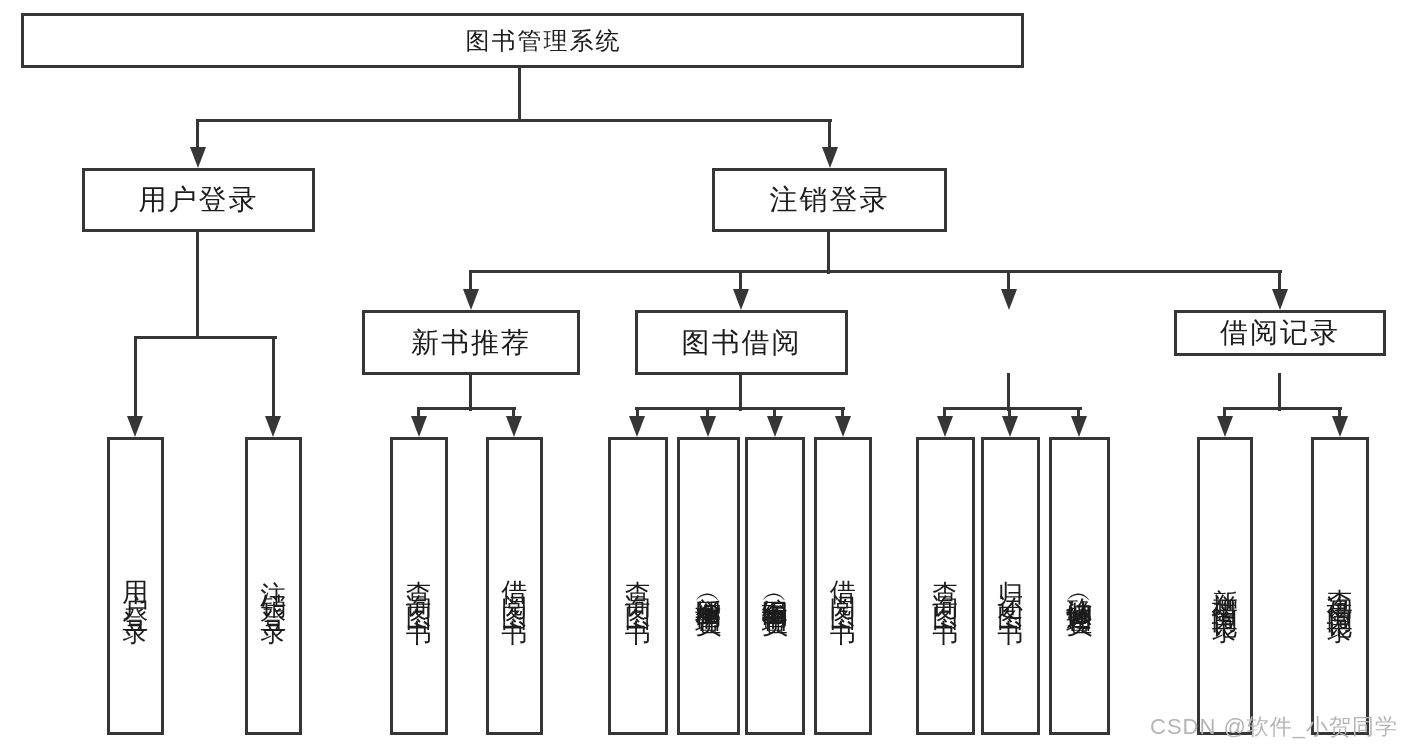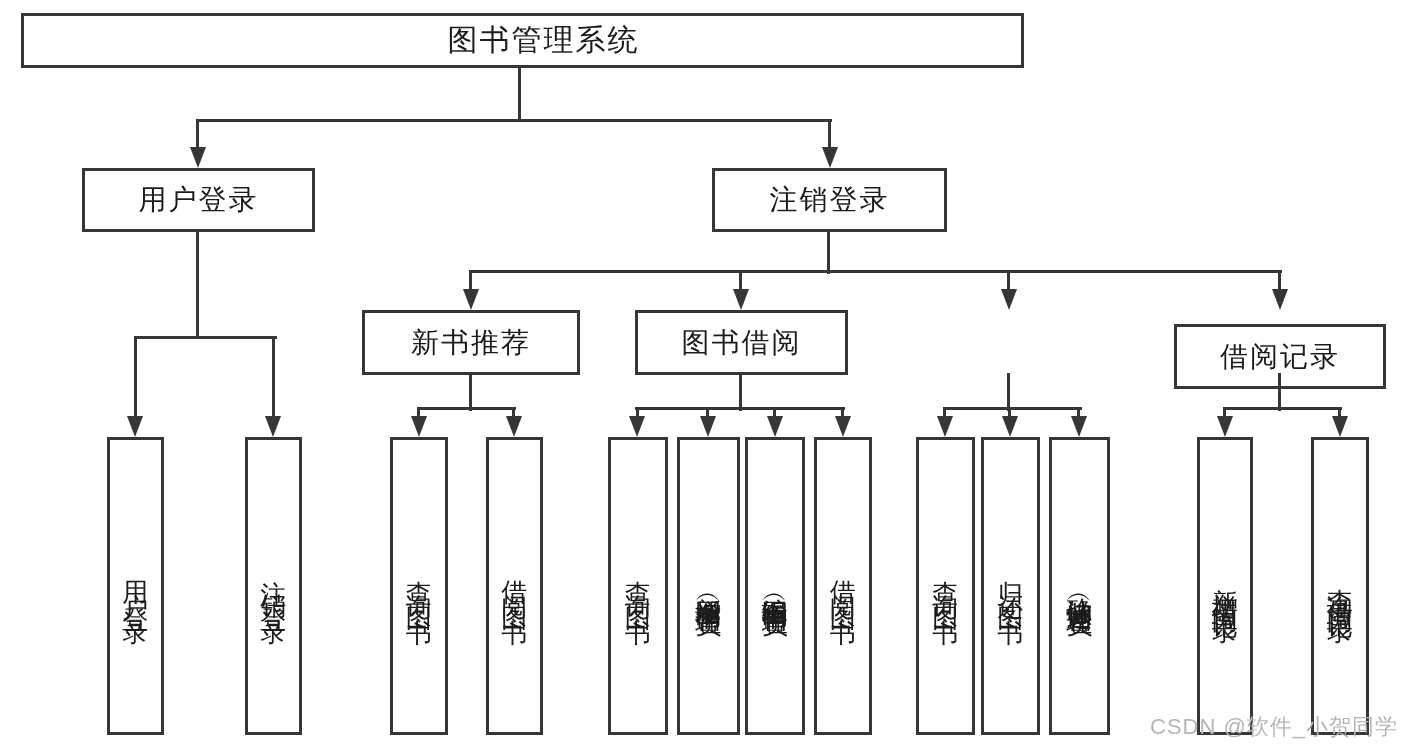--- a/index.html
+++ b/index.html
@@ -7,21 +7,21 @@
     position:relative; width:1405px; height:747px; background:#ffffff;
     font-family:"Liberation Sans", sans-serif; overflow:hidden;
   }
   .box {
     position:absolute; background:#ffffff;
     border:3px solid var(--line,#363636); box-sizing:border-box;
     display:flex; align-items:center; justify-content:center;
     color:var(--text,#1c1c1c);
   }
   .hbox { font-size:28px; letter-spacing:2px; }
-  .root { font-size:30px;padding-left:42px; }
+  .root { font-size:24px;padding-left:42px; }
   .vbox .vtext {
     writing-mode:vertical-rl; text-orientation:mixed;
     font-size:26px; line-height:1.1; color:var(--text,#1c1c1c);
   }
   .vline { position:absolute; width:3px; background:var(--line,#363636); }
   .hline { position:absolute; height:3px; background:var(--line,#363636); }
   .arrow {
     position:absolute; width:0; height:0;
     border-left:8px solid transparent; border-right:8px solid transparent;
     border-top:21px solid var(--line,#363636);
@@ -71,21 +71,21 @@
   <div class="arrow" style="left:1001px; top:289px;"></div>
   <div class="vline" style="left:1278px; top:270px; height:24px;"></div>
   <div class="arrow" style="left:1272px; top:289px;"></div>
 
   <div class="box hbox" style="left:362px; top:310px; width:218px; height:65px;">
     <span>新书推荐</span>
   </div>
   <div class="box hbox" style="left:635px; top:310px; width:213px; height:65px;">
     <span>图书借阅</span>
   </div>
-  <div class="box hbox" style="left:1174px; top:324px; width:212px; height:65px;">
+  <div class="box hbox" style="left:1174px; top:310px; width:212px; height:46px;">
     <span>借阅记录</span>
   </div>
 
   <div class="vline" style="left:469px; top:373px; height:38px;"></div>
   <div class="hline" style="left:417px; top:407px; width:99px;"></div>
   <div class="vline" style="left:417px; top:407px; height:12px;"></div>
   <div class="arrow" style="left:411px; top:416px;"></div>
   <div class="vline" style="left:512px; top:407px; height:12px;"></div>
   <div class="arrow" style="left:506px; top:416px;"></div>
 

